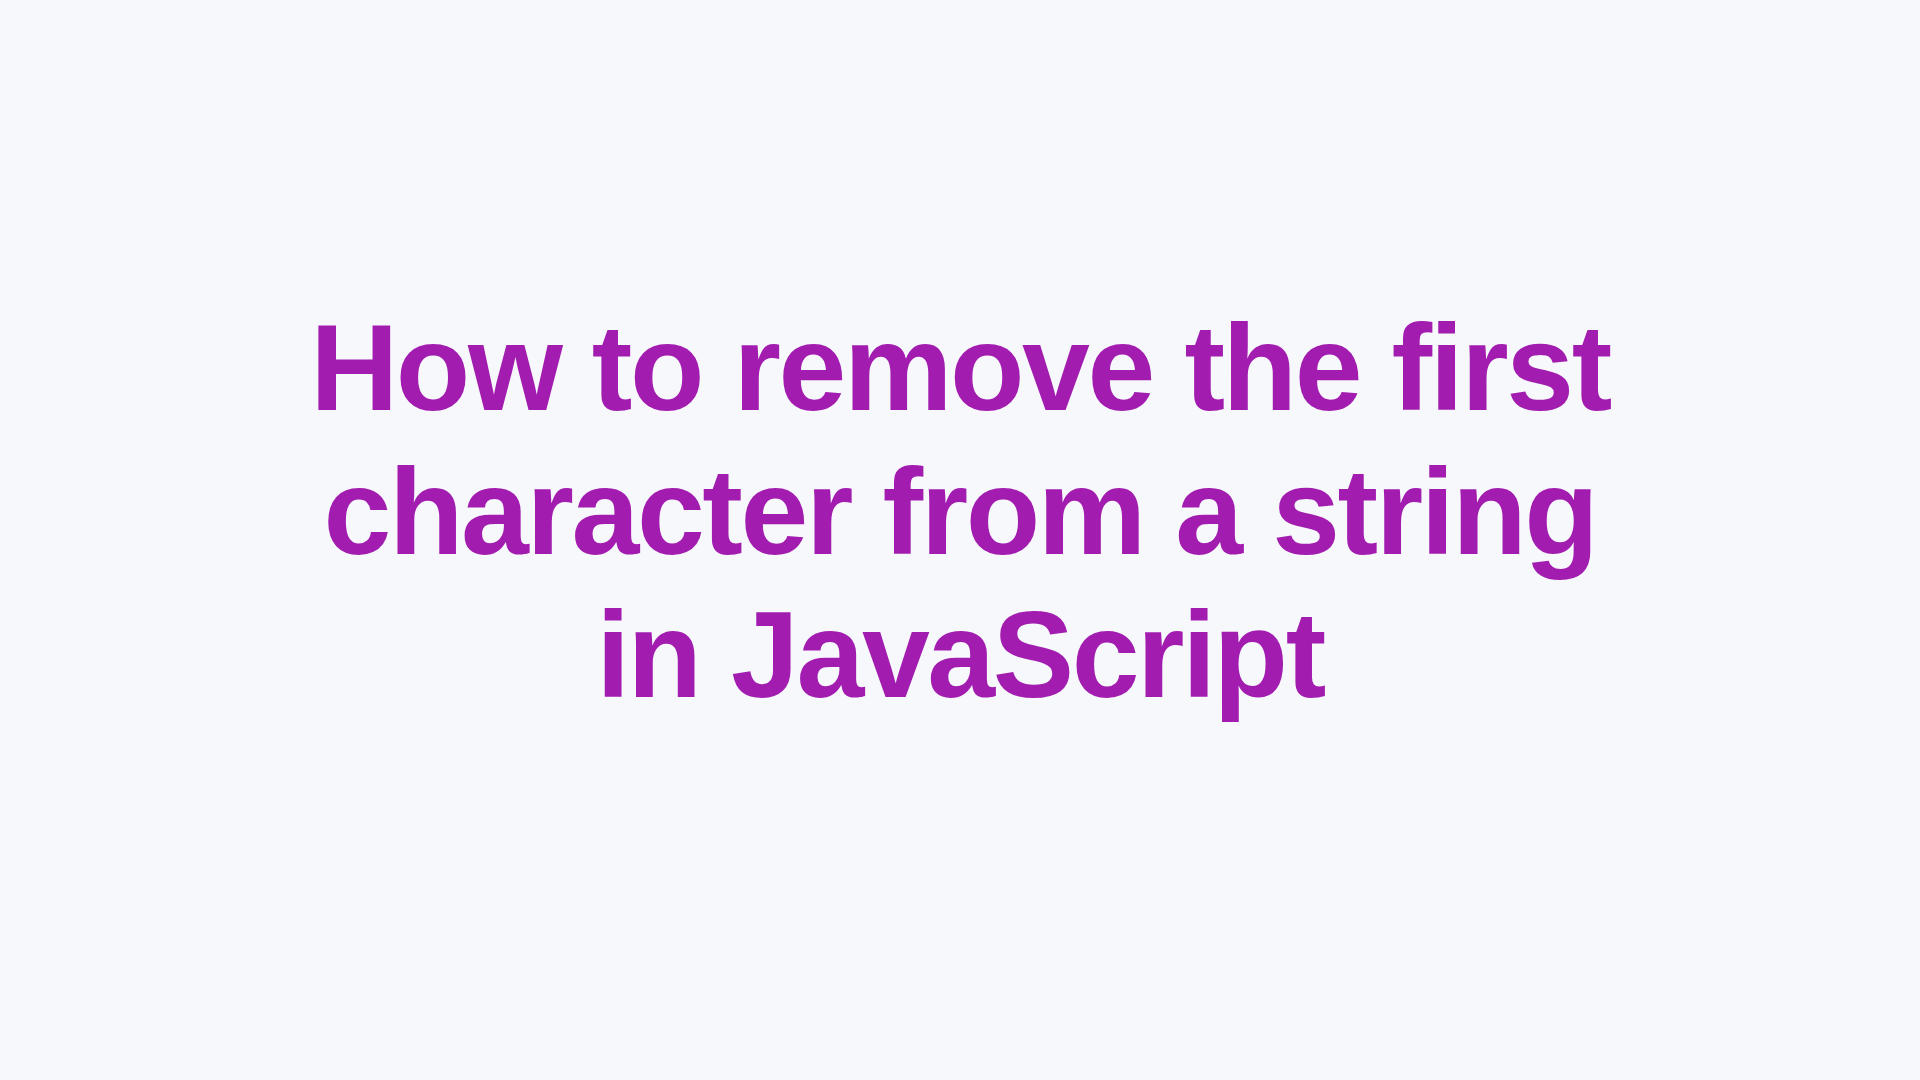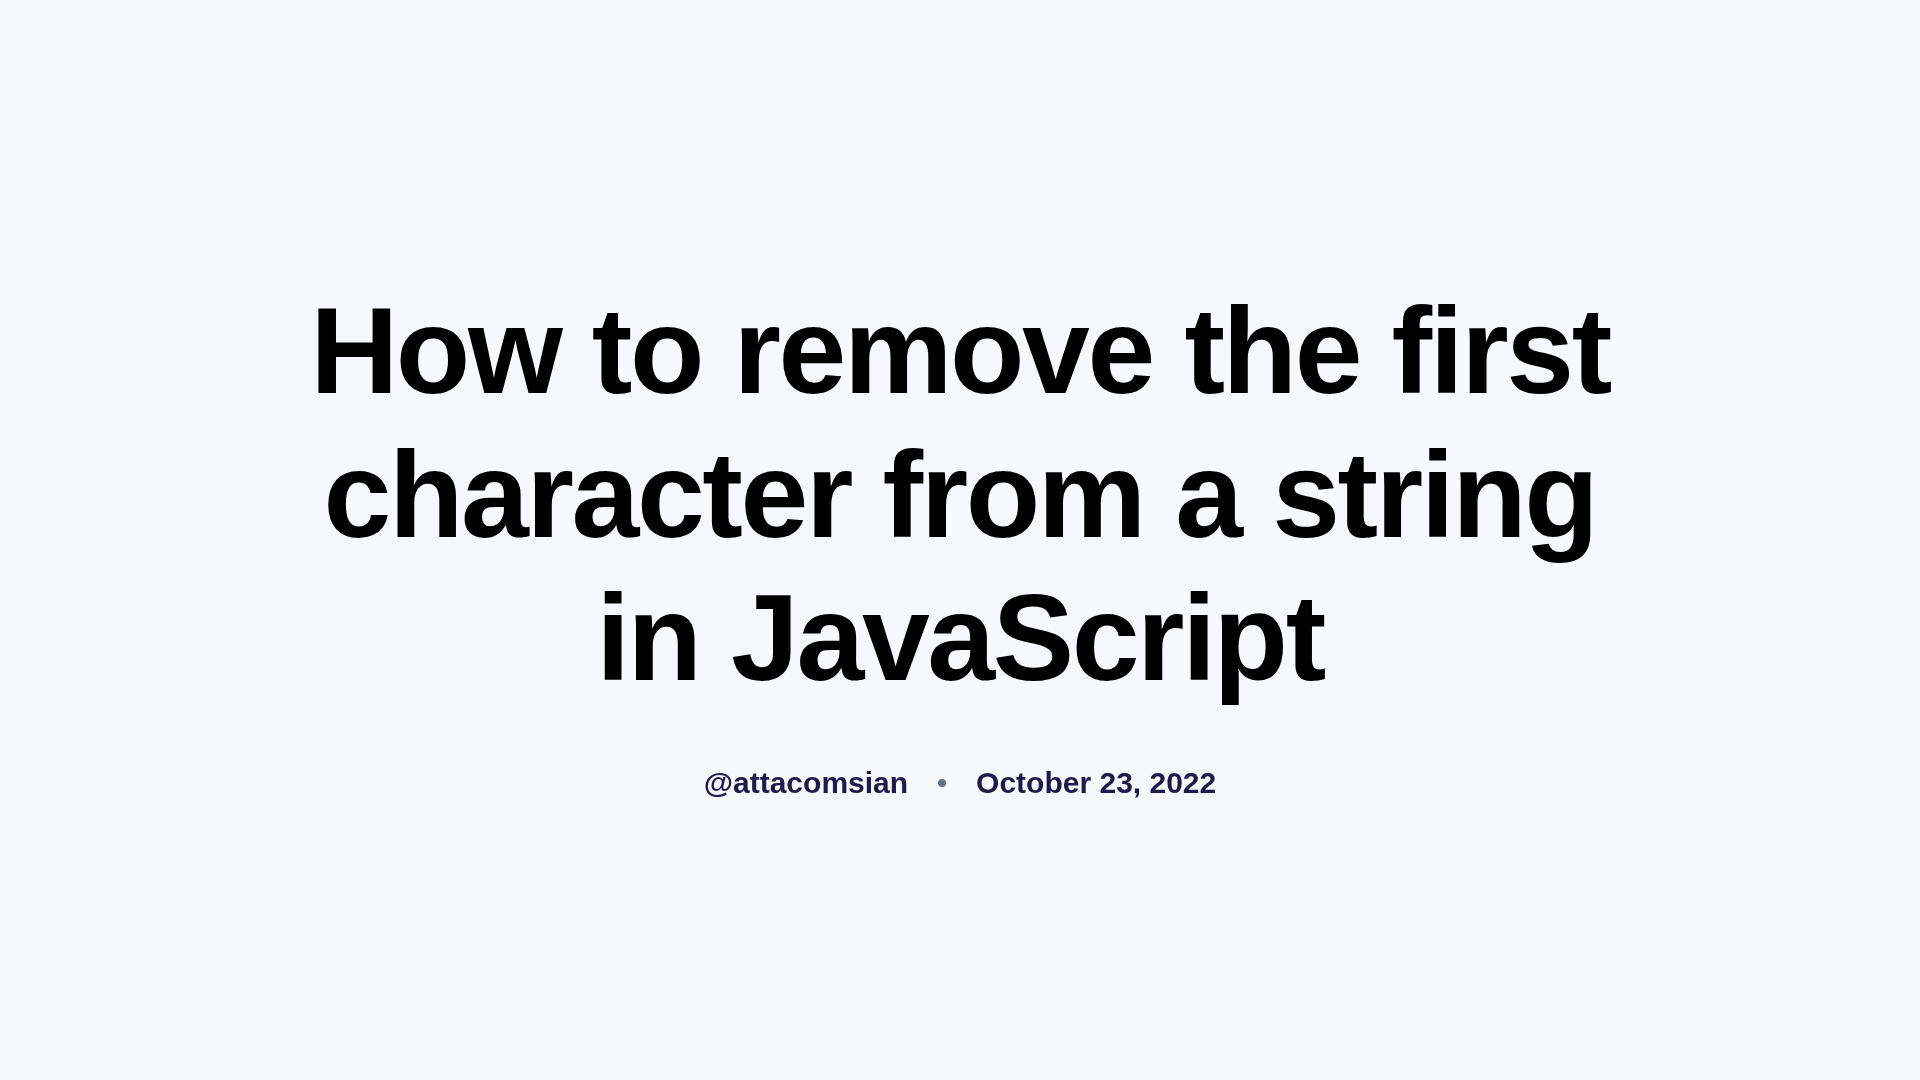--- a/index.html
+++ b/index.html
@@ -21,21 +21,21 @@
     
     .container {
       text-align: center;
       max-width: 1400px;
       padding: 0 40px;
     }
     
     .title {
       font-size: 122px;
       font-weight: 800;
-      color: #000000;
+      color: #a21caf;
       line-height: 1.18;
       letter-spacing: -0.02em;
       margin-bottom: 55px;
     }
     
     .meta {
       display: flex;
       justify-content: center;
       align-items: center;
       gap: 30px;
@@ -49,18 +49,13 @@
       height: 8px;
       background-color: #6b7280;
       border-radius: 50%;
     }
   </style>
 </head>
 <body>
 
 <div class="container">
   <h1 class="title">How to remove the first character from a string in JavaScript</h1>
-  <div class="meta">
-    <span>@attacomsian</span>
-    <span class="separator"></span>
-    <span>October 23, 2022</span>
-  </div>
 </div>
 
 </body></html>

